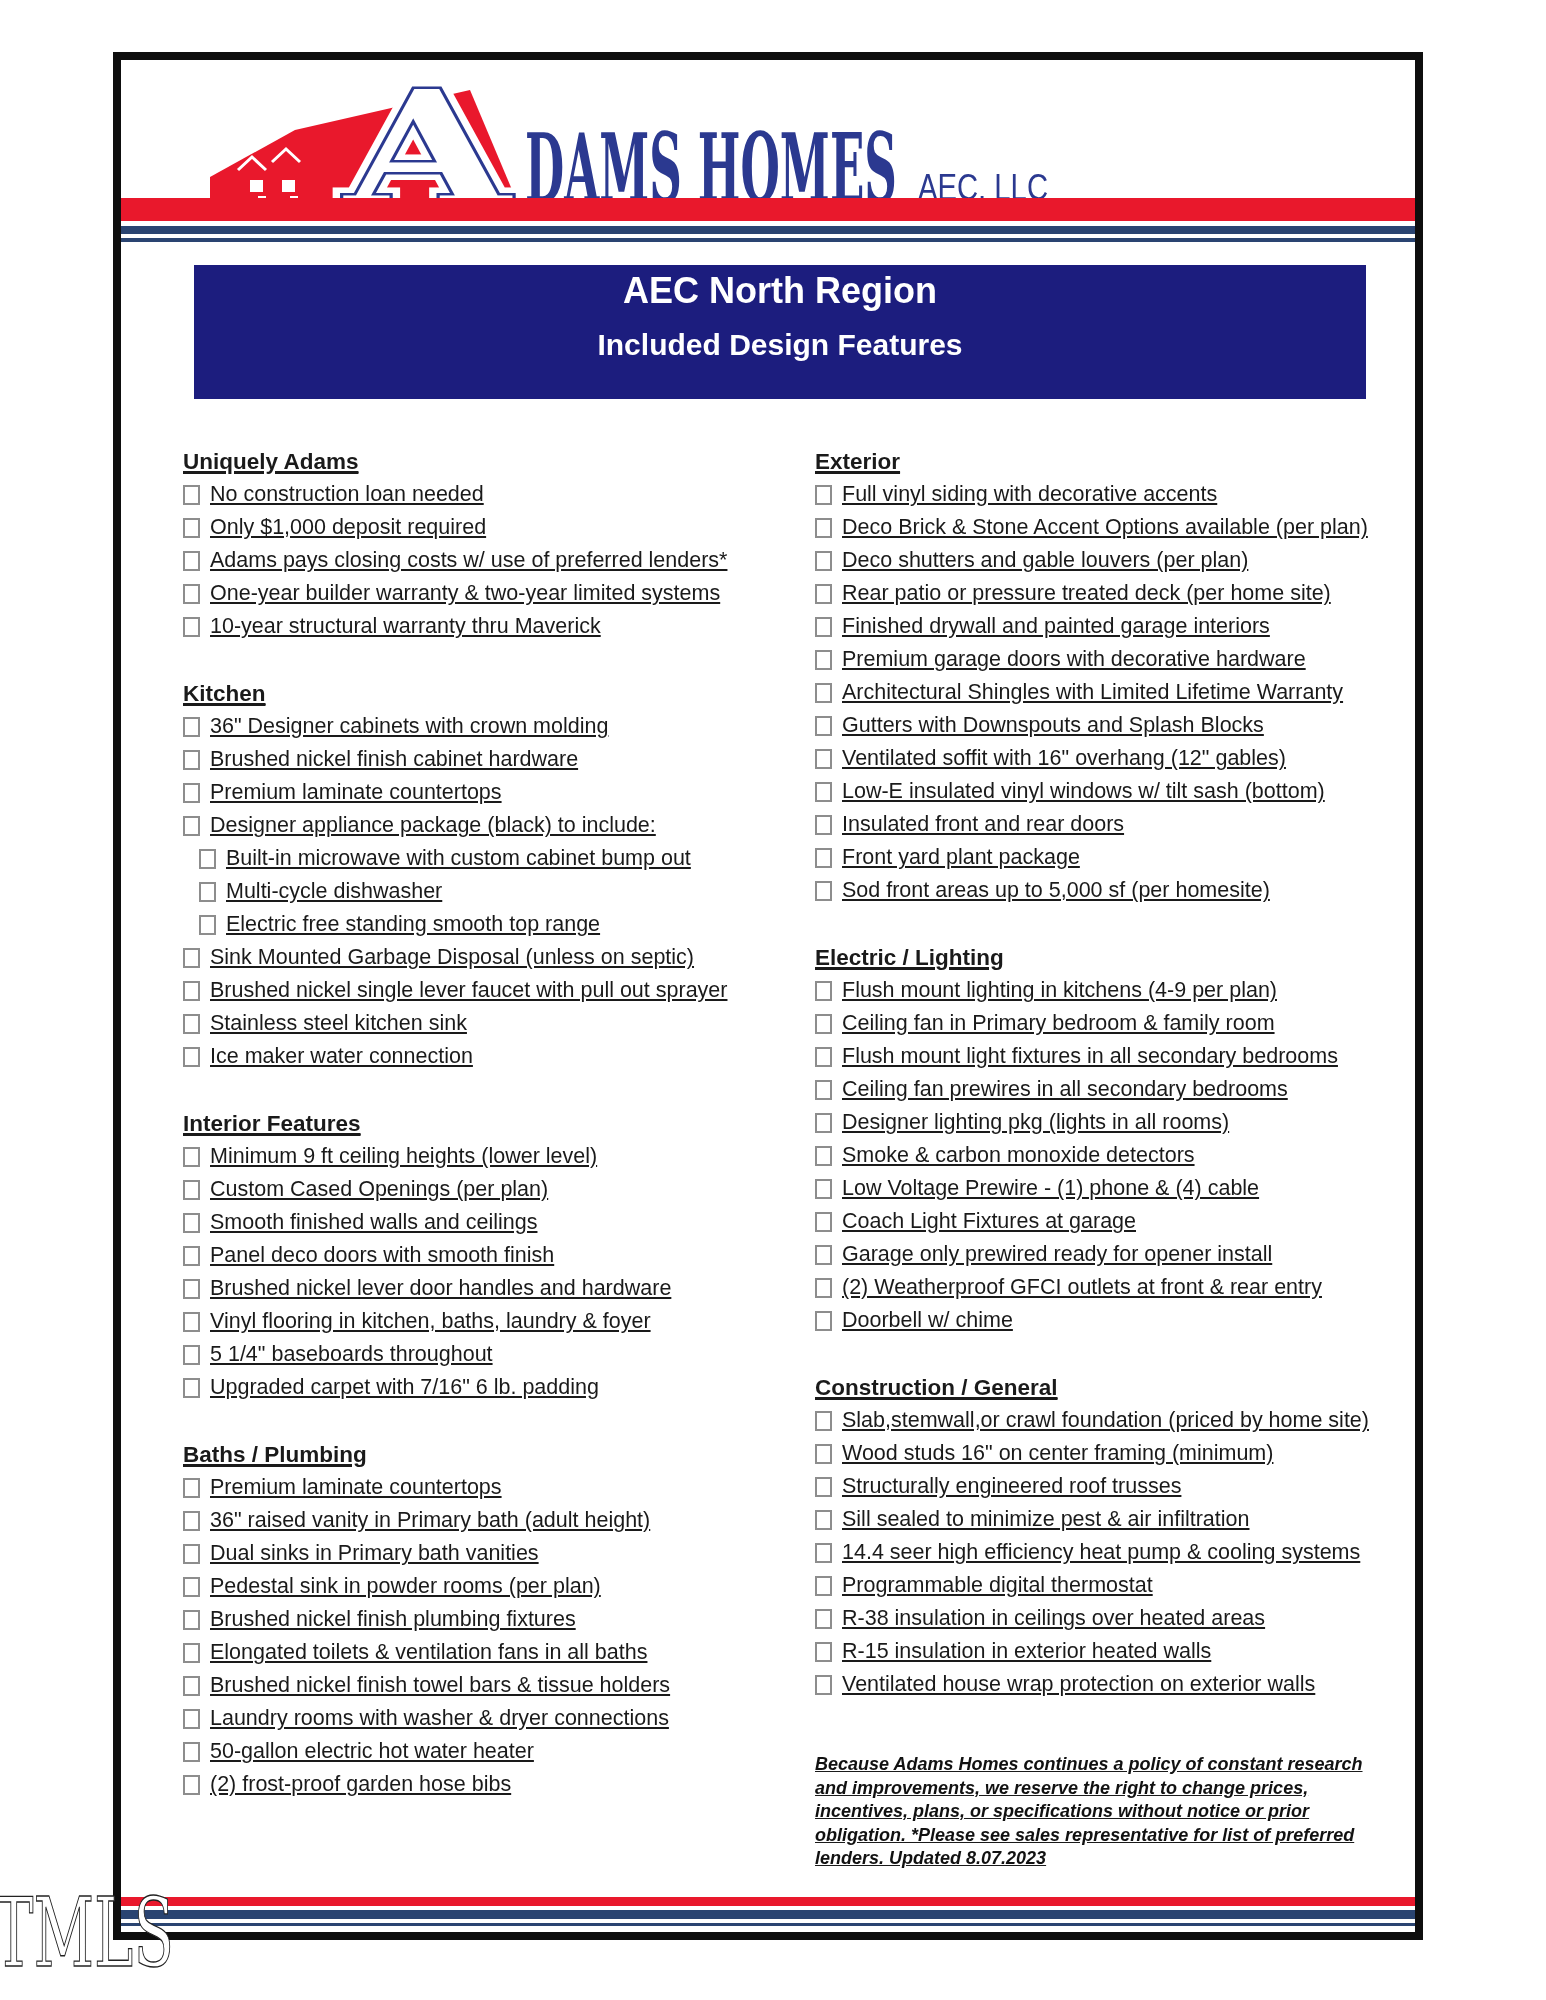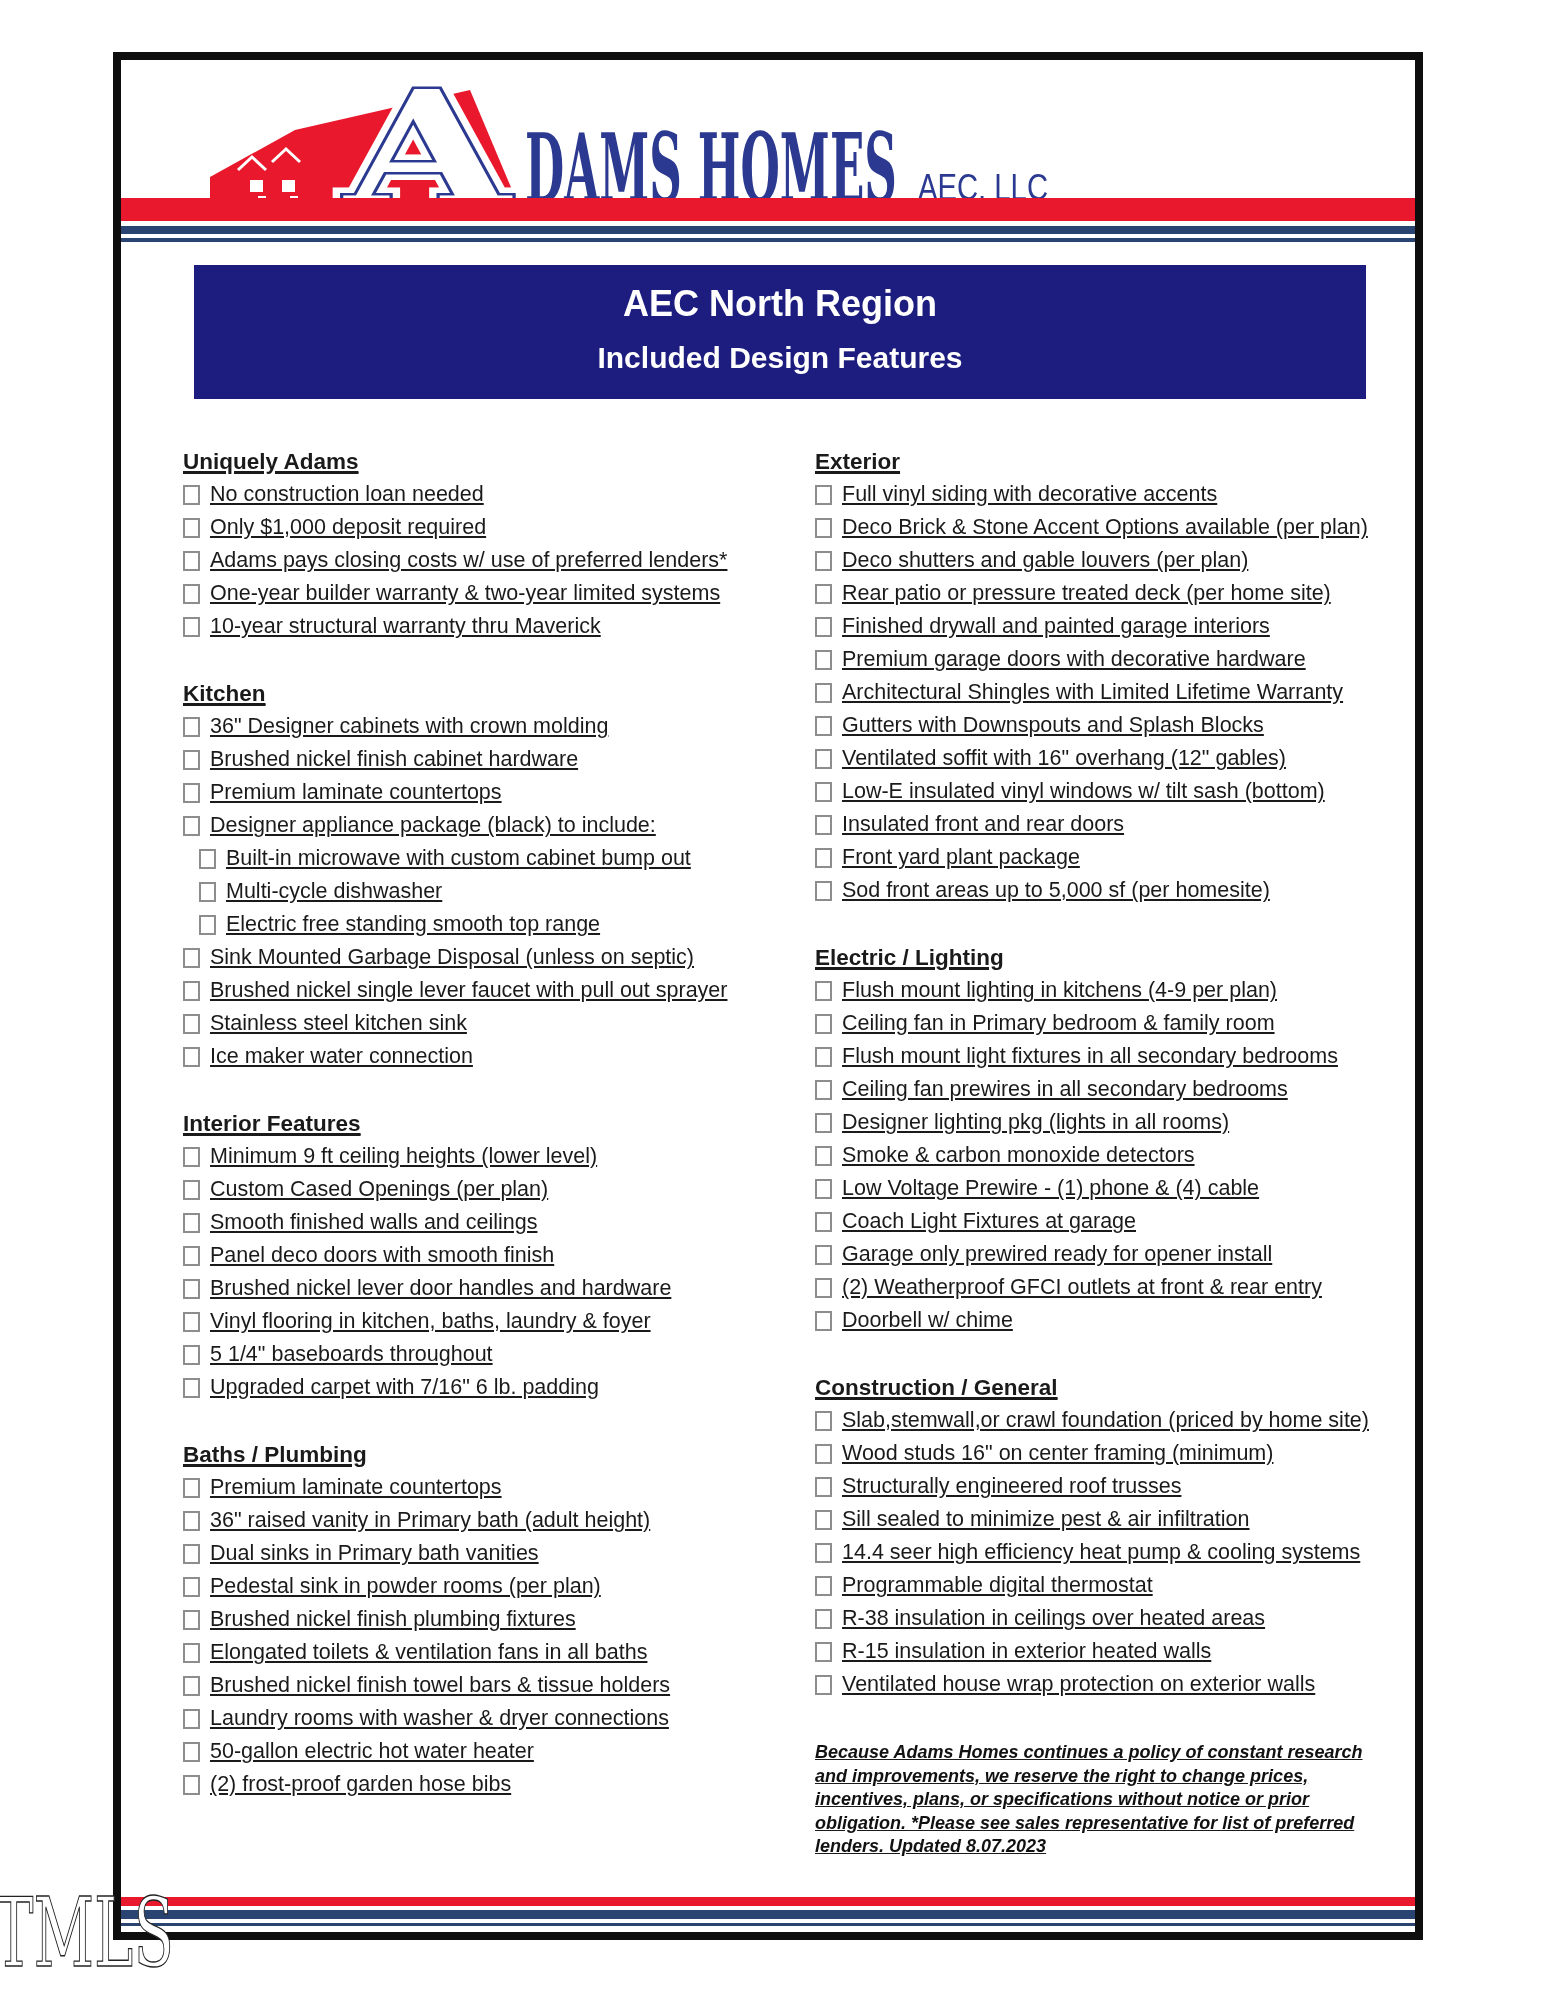--- a/index.html
+++ b/index.html
@@ -11,38 +11,38 @@
   
   .logo-svg{position:absolute;left:59px;top:20px;width:900px;height:130px;}
 
   .red-bar{position:absolute;left:0;right:0;top:138px;height:23px;background:var(--brand-red,#e9182c);}
   .stripe-a{position:absolute;left:0;right:0;top:166px;height:8px;background:var(--stripe-navy,#2a4471);}
   .stripe-b{position:absolute;left:0;right:0;top:178px;height:4px;background:var(--stripe-navy,#2a4471);}
 
   
   .banner{position:absolute;left:73px;top:205px;width:1172px;height:134px;
           background:var(--banner-bg,#1c1d7e);display:flex;flex-direction:column;
-          align-items:center;justify-content:center;color:#ffffff;font-weight:700;}
+          align-items:center;color:#ffffff;font-weight:700;}
   .banner-line1{font-size:36px;line-height:52px;}
   .banner-line2{font-size:30px;line-height:56px;}
 
   
   .col{position:absolute;top:385px;text-decoration:underline;}
   .col-left{left:62px;width:625px;}
   .col-right{left:694px;width:610px;}
   .sec{margin-bottom:34px;}
   .sec-title{font-size:22.5px;line-height:33px;font-weight:700;
              text-decoration:underline;text-decoration-thickness:2px;text-underline-offset:3px;}
   .item{display:flex;align-items:flex-start;font-size:21.5px;line-height:33px;white-space:nowrap;}
   .item.indent{margin-left:16px;}
   .cb{display:inline-block;flex:none;width:13px;height:16px;border:2px solid #8d8d8d;
       margin:7px 10px 0 0;background:#ffffff;}
 
   
-  .disclaimer{margin-top:40px;font-size:18px;line-height:23.5px;font-style:italic;
+  .disclaimer{margin-top:52px;font-size:18px;line-height:23.5px;font-style:italic;
               font-weight:600;white-space:pre-line;color:#111111;}
 
   
   .bottom-stripes{position:absolute;left:0;right:0;bottom:6px;}
   .bs-red{height:9px;background:var(--brand-red,#e9182c);}
   .bs-gap{height:4px;background:#ffffff;}
   .bs-navy{height:9px;background:var(--stripe-navy,#2a4471);}
   .bs-thin{height:3px;background:var(--stripe-navy,#2a4471);}
 
   

